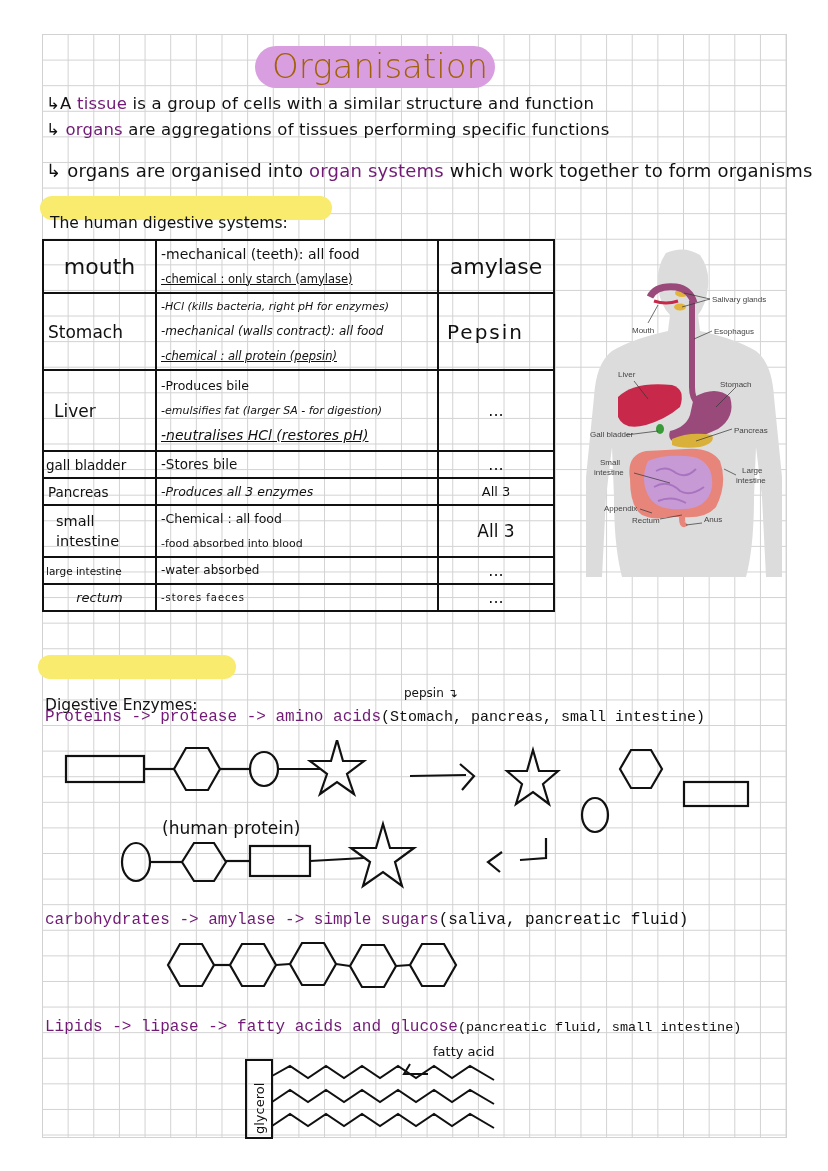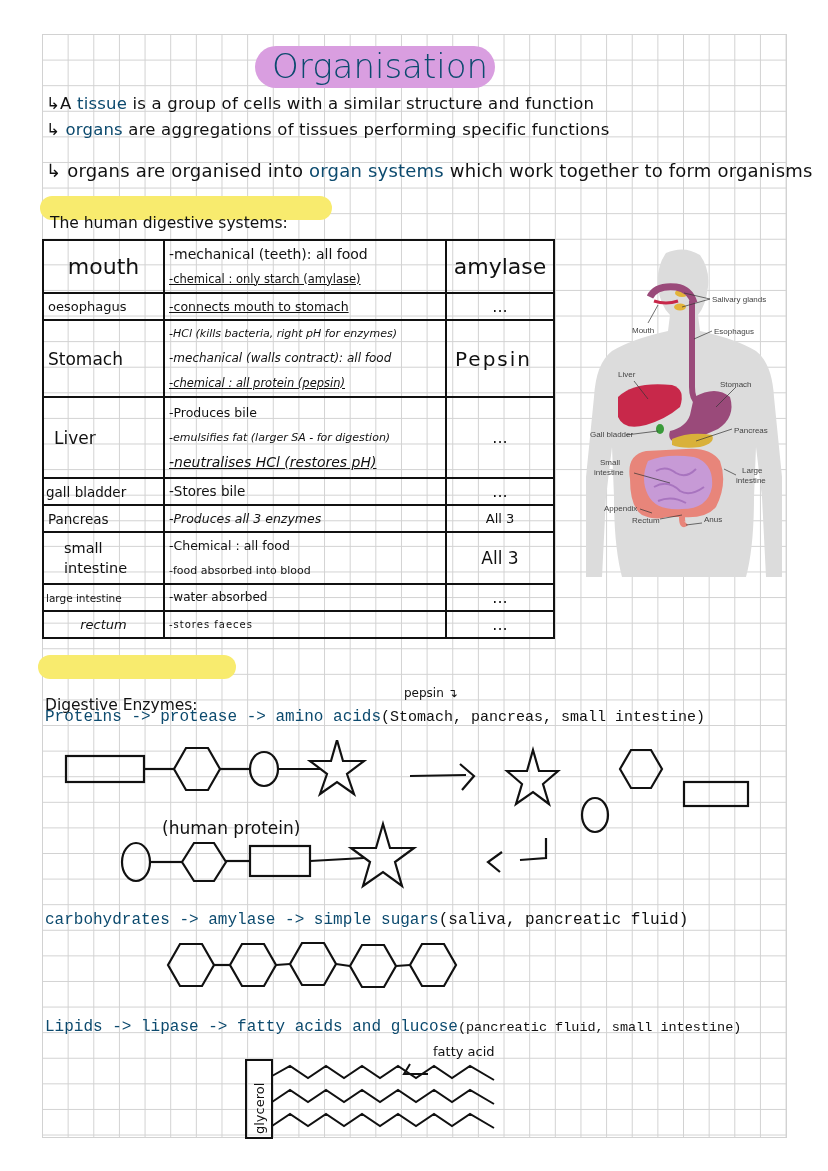--- a/index.html
+++ b/index.html
@@ -6,25 +6,25 @@
   body{width:828px;height:1171px;position:relative;overflow:hidden;
        font-family:"DejaVu Sans",sans-serif;color:#111;}
   .grid{position:absolute;left:42px;top:34px;width:744px;height:1103px;
         background-image:
           linear-gradient(to right,#d2d2d2 1px,transparent 1px),
           linear-gradient(to bottom,#d2d2d2 1px,transparent 1px);
         background-size:25.65px 25.6px;
         border-right:1px solid #d2d2d2;border-bottom:1px solid #d2d2d2;}
   .abs{position:absolute;}
   .hand{font-family:"DejaVu Sans",sans-serif;letter-spacing:0.2px;}
-  .red{color:#0c4a6e;}
+  .red{color:#701a75;}
   .title-hl{position:absolute;left:255px;top:46px;width:240px;height:42px;
             background:#d99ee0;border-radius:22px;}
   .title{position:absolute;left:272px;top:46px;font-size:34px;font-weight:300;
-         font-family:"DejaVu Sans",sans-serif;color:#0c4a6e;}
+         font-family:"DejaVu Sans",sans-serif;color:#a16207;}
   .line{position:absolute;left:46px;font-size:16.5px;white-space:nowrap;}
   .hl-yellow{position:absolute;background:#f8eb6e;border-radius:12px;}
   .sec{position:absolute;font-size:15.5px;white-space:nowrap;}
   
   .tbl{position:absolute;left:42px;top:239px;width:513px;border-collapse:collapse;}
   .tbl td{border:2.5px solid #111;padding:0 4px;vertical-align:middle;}
   .organ{width:95px;}
   .func{width:272px;font-size:12.5px;line-height:25px;}
   .enz{text-align:center;}
   .func div{white-space:nowrap;}
@@ -56,27 +56,20 @@
 <table class="tbl">
   <tbody>
       <tr style="height:53px">
     <td class="organ" style="font-size:22px;text-align:center">mouth</td>
     <td class="func">
       <div style="font-size:14px">-mechanical (teeth): all food</div>
       <div style="font-size:11.5px;text-decoration:underline">-chemical : only starch (amylase)</div>
     </td>
     <td class="enz" style="font-size:22px">amylase</td>
   </tr>
-  <tr style="height:26px">
-    <td class="organ" style="font-size:13px">oesophagus</td>
-    <td class="func">
-      <div style="text-decoration:underline">-connects mouth to stomach</div>
-    </td>
-    <td class="enz">...</td>
-  </tr>
   <tr style="height:75px">
     <td class="organ" style="font-size:17px">Stomach</td>
     <td class="func">
       <div style="font-size:11px;font-style:italic">-HCl (kills bacteria, right pH for enzymes)</div>
       <div style="font-size:12px;font-style:italic">-mechanical (walls contract): all food</div>
       <div style="font-size:11.5px;font-style:italic;text-decoration:underline">-chemical : all protein (pepsin)</div>
     </td>
     <td class="enz" style="font-size:20px;text-align:left;padding-left:8px;letter-spacing:2px">Pepsin</td>
   </tr>
   <tr style="height:81px">
@@ -96,21 +89,21 @@
     <td class="enz">...</td>
   </tr>
   <tr style="height:23px">
     <td class="organ" style="font-size:13.5px">Pancreas</td>
     <td class="func" style="font-size:12.5px;font-style:italic">
       <div>-Produces all 3 enzymes</div>
     </td>
     <td class="enz" style="font-size:13px">All 3</td>
   </tr>
   <tr style="height:52px">
-    <td class="organ" style="font-size:14.5px;line-height:20px;padding-left:20px">small intestine</td>
+    <td class="organ" style="font-size:14.5px;line-height:20px;padding-left:12px">small intestine</td>
     <td class="func">
       <div style="font-size:12.5px">-Chemical : all food</div>
       <div style="font-size:11px">-food absorbed into blood</div>
     </td>
     <td class="enz" style="font-size:17px">All 3</td>
   </tr>
   <tr style="height:25px">
     <td class="organ" style="font-size:10.5px;padding:0 2px">large intestine</td>
     <td class="func" style="font-size:12px">
       <div>-water absorbed</div>

